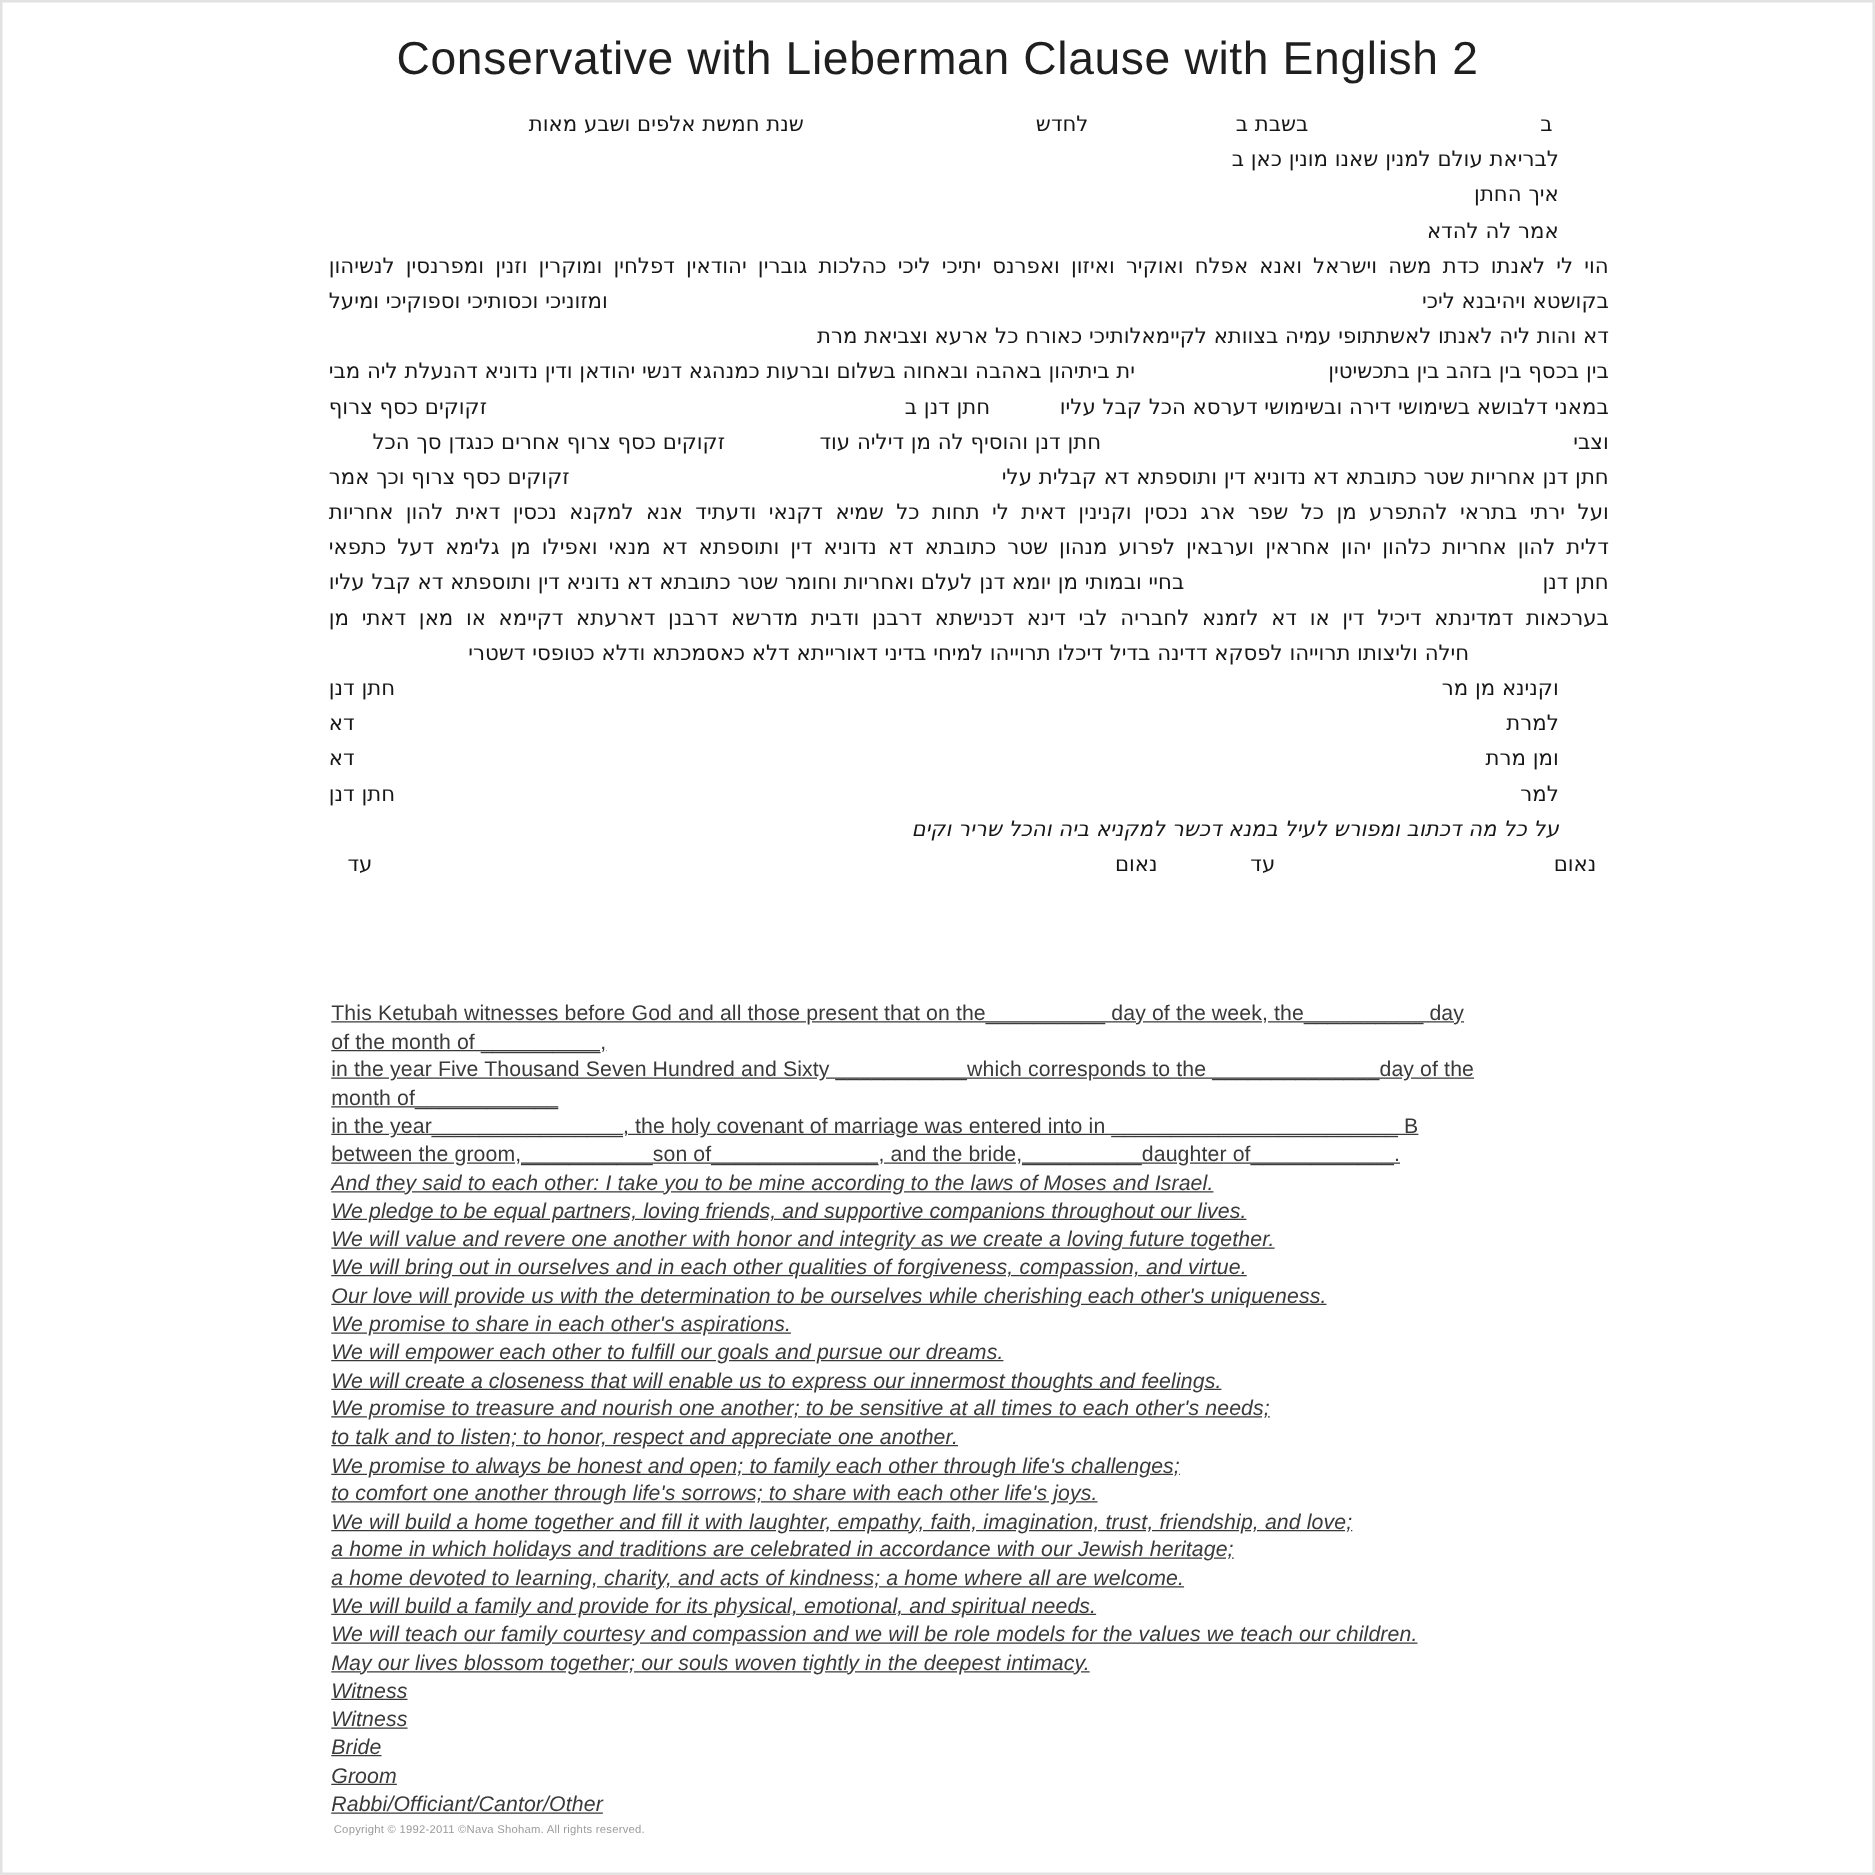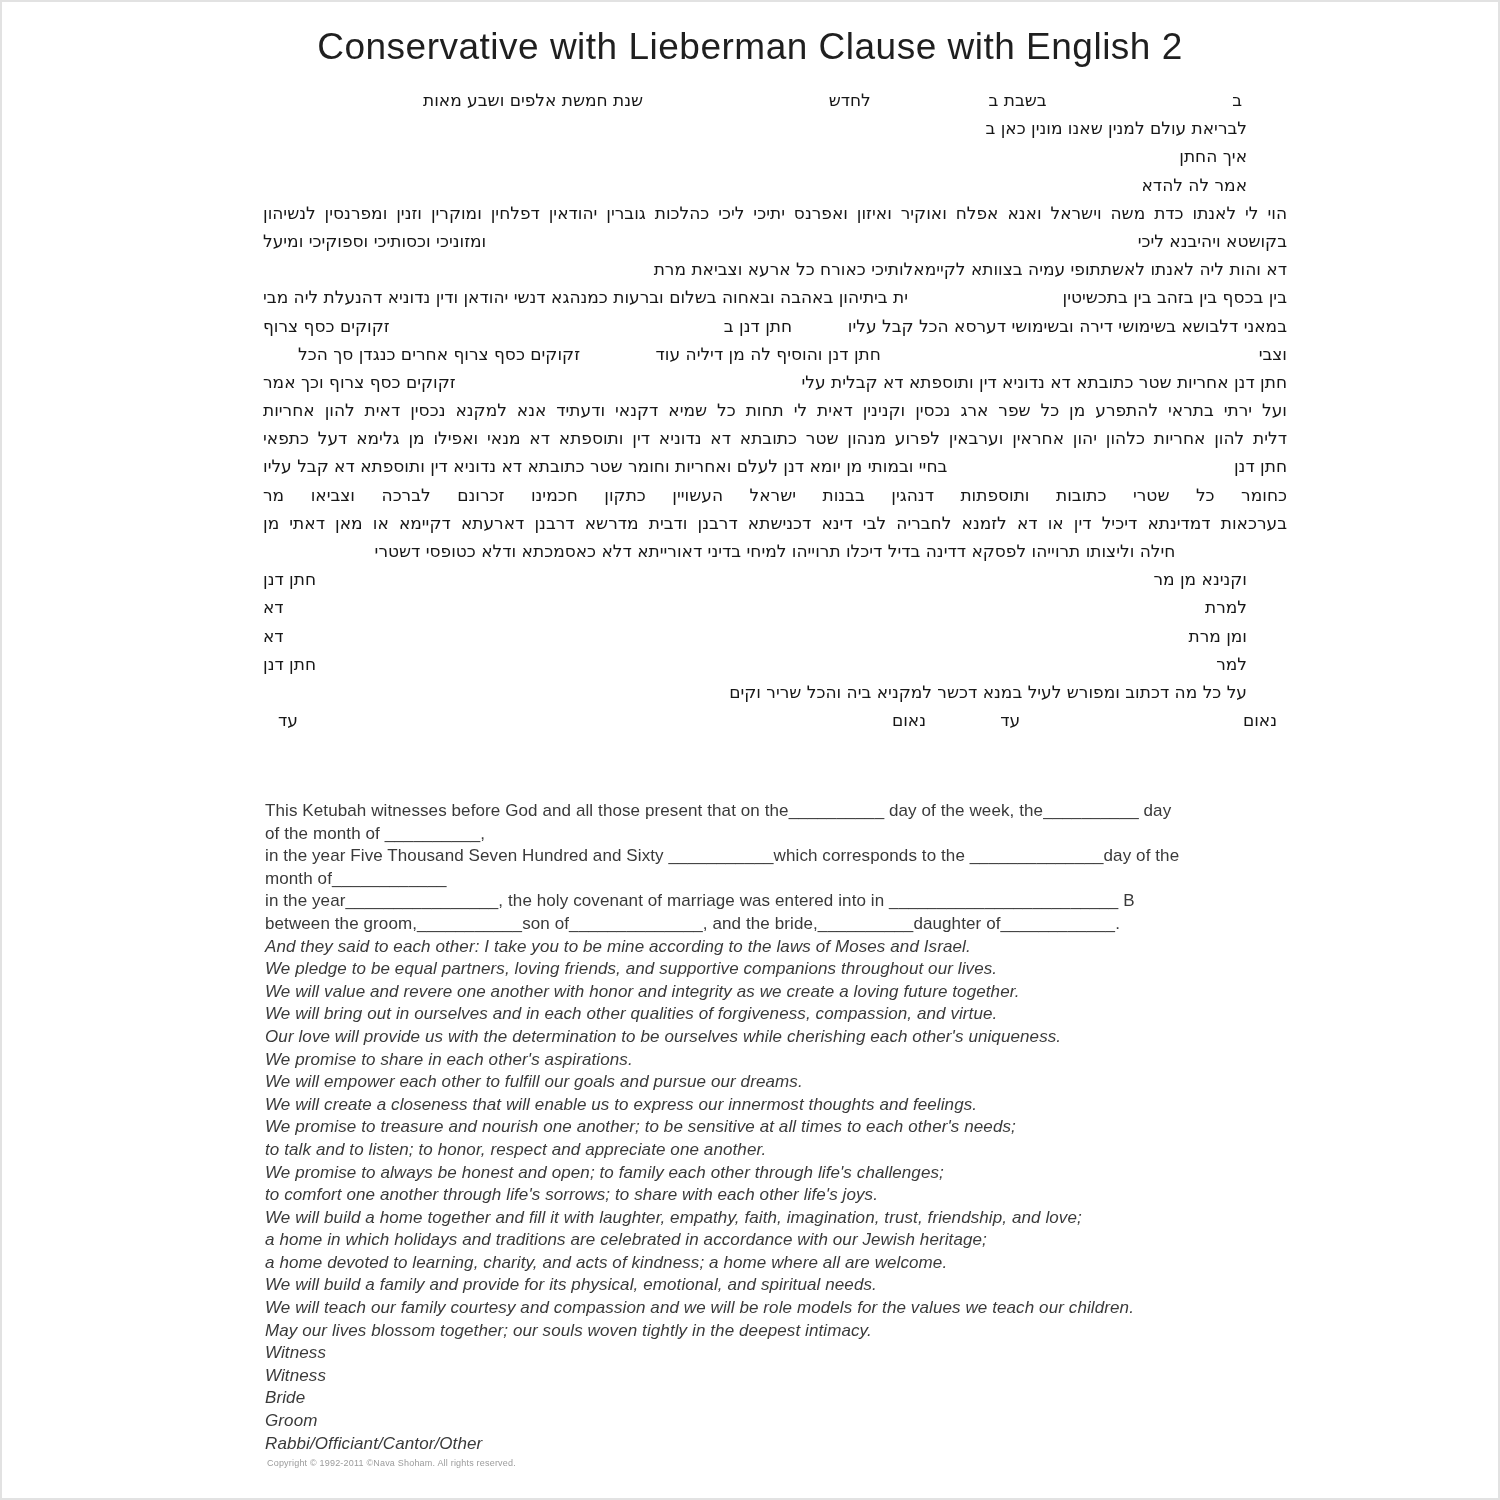--- a/index.html
+++ b/index.html
@@ -22,21 +22,21 @@
   .h-flex { display:flex; align-items:baseline; justify-content:space-between; }
   .h-gap { flex-grow:1; }
   .h-seg { direction:rtl; unicode-bidi:isolate; }
   .h-full  { direction:rtl; text-align:justify; text-align-last:justify; }
   .h-endr  { direction:rtl; text-align:right; }
   .h-center{ direction:rtl; text-align:center; }
   
   
   .english-block {
     position:absolute; left:265px; top:800px; width:995px;
-    font-size:17px; line-height:22.6px; color:#3a3a3a; letter-spacing:0.1px;
+    font-size:17px; line-height:22.6px; color:#3a3a3a; letter-spacing:0.1px;text-decoration:underline;
   }
   .e-line { white-space:nowrap; }
   .e-italic { font-style:italic; }
   .copyright {
     position:absolute; left:267px; top:1458px;
     font-size:9px; color:#9b9b9b; letter-spacing:0.2px;
   }
 </style>
 </head>
 <body>
@@ -86,40 +86,39 @@
       <div class="h-row h-flex" style="justify-content: space-between;">
         <span class="h-seg">זקוקים כסף צרוף וכך אמר</span>
         <span class="h-seg">חתן דנן אחריות שטר כתובתא דא נדוניא דין ותוספתא דא קבלית עלי</span>
       </div>
       <div class="h-row h-full"><span class="h-seg">ועל ירתי בתראי להתפרע מן כל שפר ארג נכסין וקנינין דאית לי תחות כל שמיא דקנאי ודעתיד אנא למקנא נכסין דאית להון אחריות</span></div>
       <div class="h-row h-full"><span class="h-seg">דלית להון אחריות כלהון יהון אחראין וערבאין לפרוע מנהון שטר כתובתא דא נדוניא דין ותוספתא דא מנאי ואפילו מן גלימא דעל כתפאי</span></div>
       <div class="h-row h-flex" style="justify-content: space-between;">
         <span class="h-seg">בחיי ובמותי מן יומא דנן לעלם ואחריות וחומר שטר כתובתא דא נדוניא דין ותוספתא דא קבל עליו</span>
         <span class="h-seg">חתן דנן</span>
       </div>
-      <div class="h-row h-full"><span class="h-seg">כחומר כל שטרי כתובות ותוספתות דנהגין בבנות ישראל העשויין כתקון חכמינו זכרונם לברכה וצביאו מר</span></div>
       <div class="h-row h-full"><span class="h-seg">בערכאות דמדינתא דיכיל דין או דא לזמנא לחבריה לבי דינא דכנישתא דרבנן ודבית מדרשא דרבנן דארעתא דקיימא או מאן דאתי מן</span></div>
       <div class="h-row h-center"><span class="h-seg">חילה וליצותו תרוייהו לפסקא דדינה בדיל דיכלו תרוייהו למיחי בדיני דאורייתא דלא כאסמכתא ודלא כטופסי דשטרי</span></div>
       <div class="h-row h-flex" style="justify-content: space-between; padding-right: 40px;">
         <span class="h-seg">חתן דנן</span>
         <span class="h-seg">וקנינא מן מר</span>
       </div>
       <div class="h-row h-flex" style="justify-content: space-between; padding-right: 40px;">
         <span class="h-seg">דא</span>
         <span class="h-seg">למרת</span>
       </div>
       <div class="h-row h-flex" style="justify-content: space-between; padding-right: 40px;">
         <span class="h-seg">דא</span>
         <span class="h-seg">ומן מרת</span>
       </div>
       <div class="h-row h-flex" style="justify-content: space-between; padding-right: 40px;">
         <span class="h-seg">חתן דנן</span>
         <span class="h-seg">למר</span>
       </div>
-      <div class="h-row h-endr" style="padding-right: 40px;"><span class="h-seg">על כל מה דכתוב ומפורש לעיל במנא דכשר למקניא ביה והכל שריר וקים</span></div>
+      <div class="h-row h-endr" style="padding-right: 40px; font-style: italic;"><span class="h-seg">על כל מה דכתוב ומפורש לעיל במנא דכשר למקניא ביה והכל שריר וקים</span></div>
       <div class="h-row h-flex" style="padding-left: 15px; padding-right: 10px;">
         <span class="h-seg">עד</span>
         <span class="h-gap" style="flex-grow: 8;"></span>
         <span class="h-seg">נאום</span>
         <span class="h-gap" style="flex-grow: 1;"></span>
         <span class="h-seg">עד</span>
         <span class="h-gap" style="flex-grow: 3;"></span>
         <span class="h-seg">נאום</span>
       </div>
     </div>

